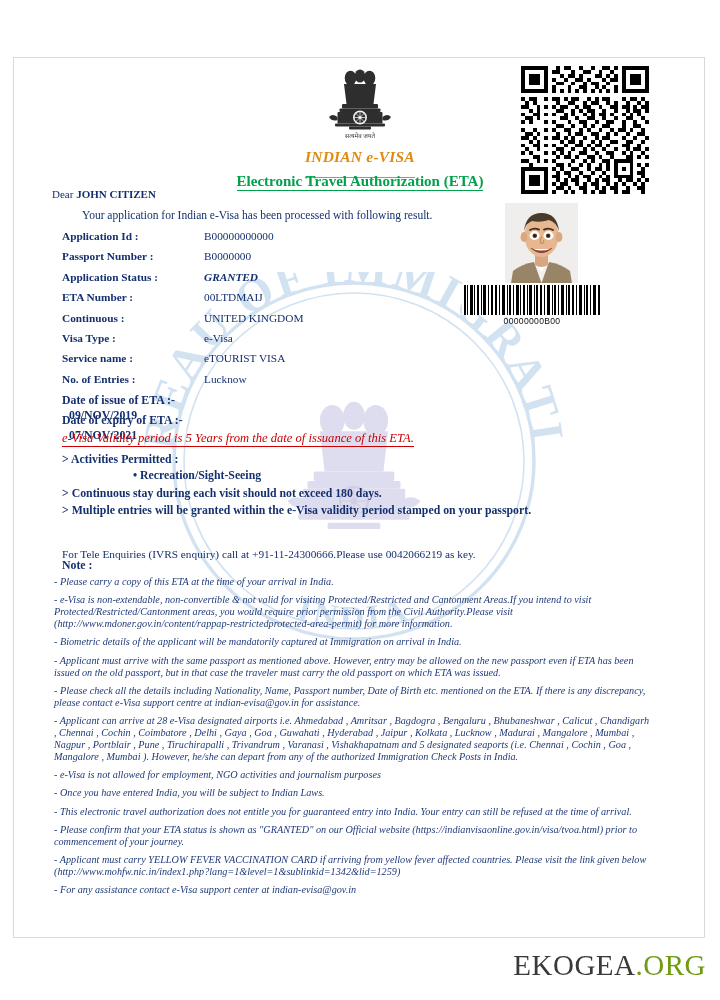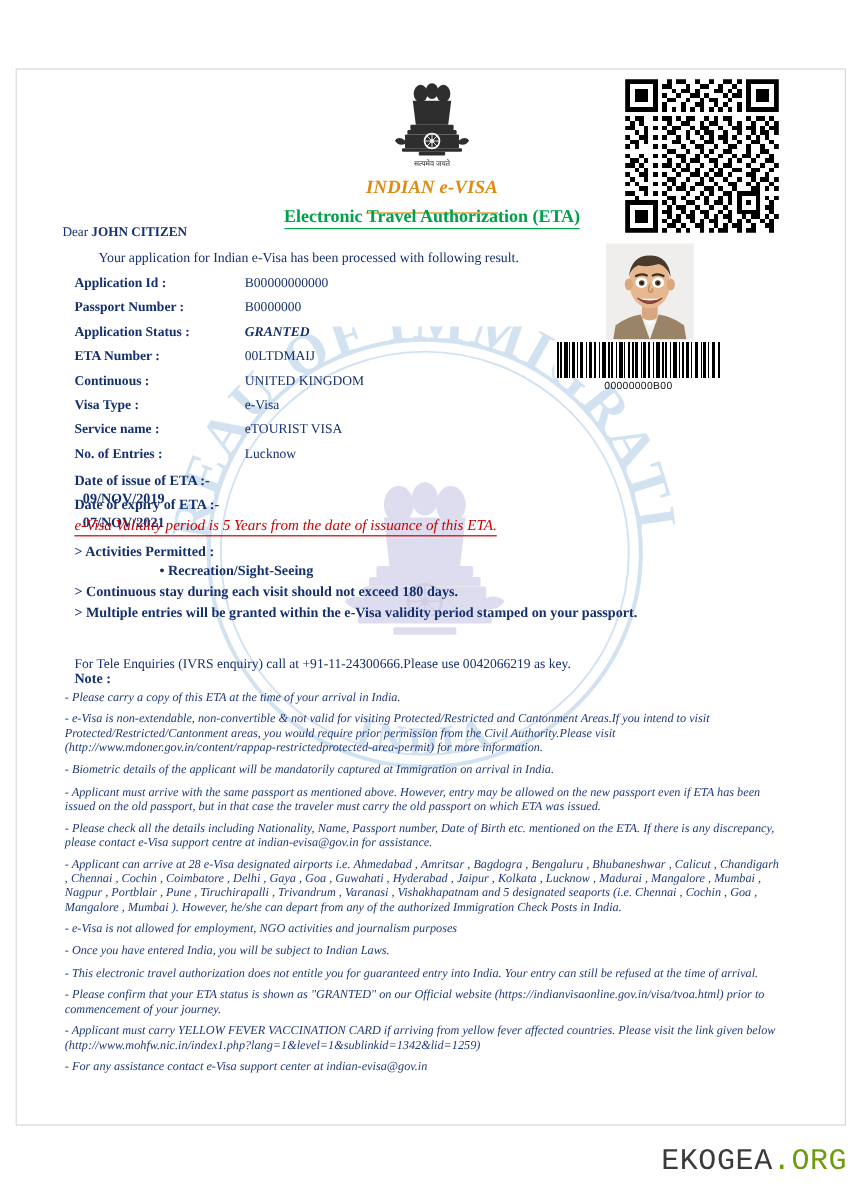--- a/index.html
+++ b/index.html
@@ -167,22 +167,22 @@
     color: #111;
     letter-spacing: .3px;
     margin-top: 1px;
     font-family: "Liberation Sans", sans-serif;
   }
 
   
   #footer-logo {
     position: absolute;
     right: 14px; bottom: 18px;
-    font-family: Liberation Mono, monospace;
-    font-size: 25px;
+    font-family: Liberation Serif, serif;
+    font-size: 29px;
     letter-spacing: .5px;
     white-space: nowrap;
     margin-left: 33px;
   }
   #footer-logo .k { color: #3A3A3A; }
   #footer-logo .o { color: #6E9B10; }
 </style>
 </head>
 <body>
 

